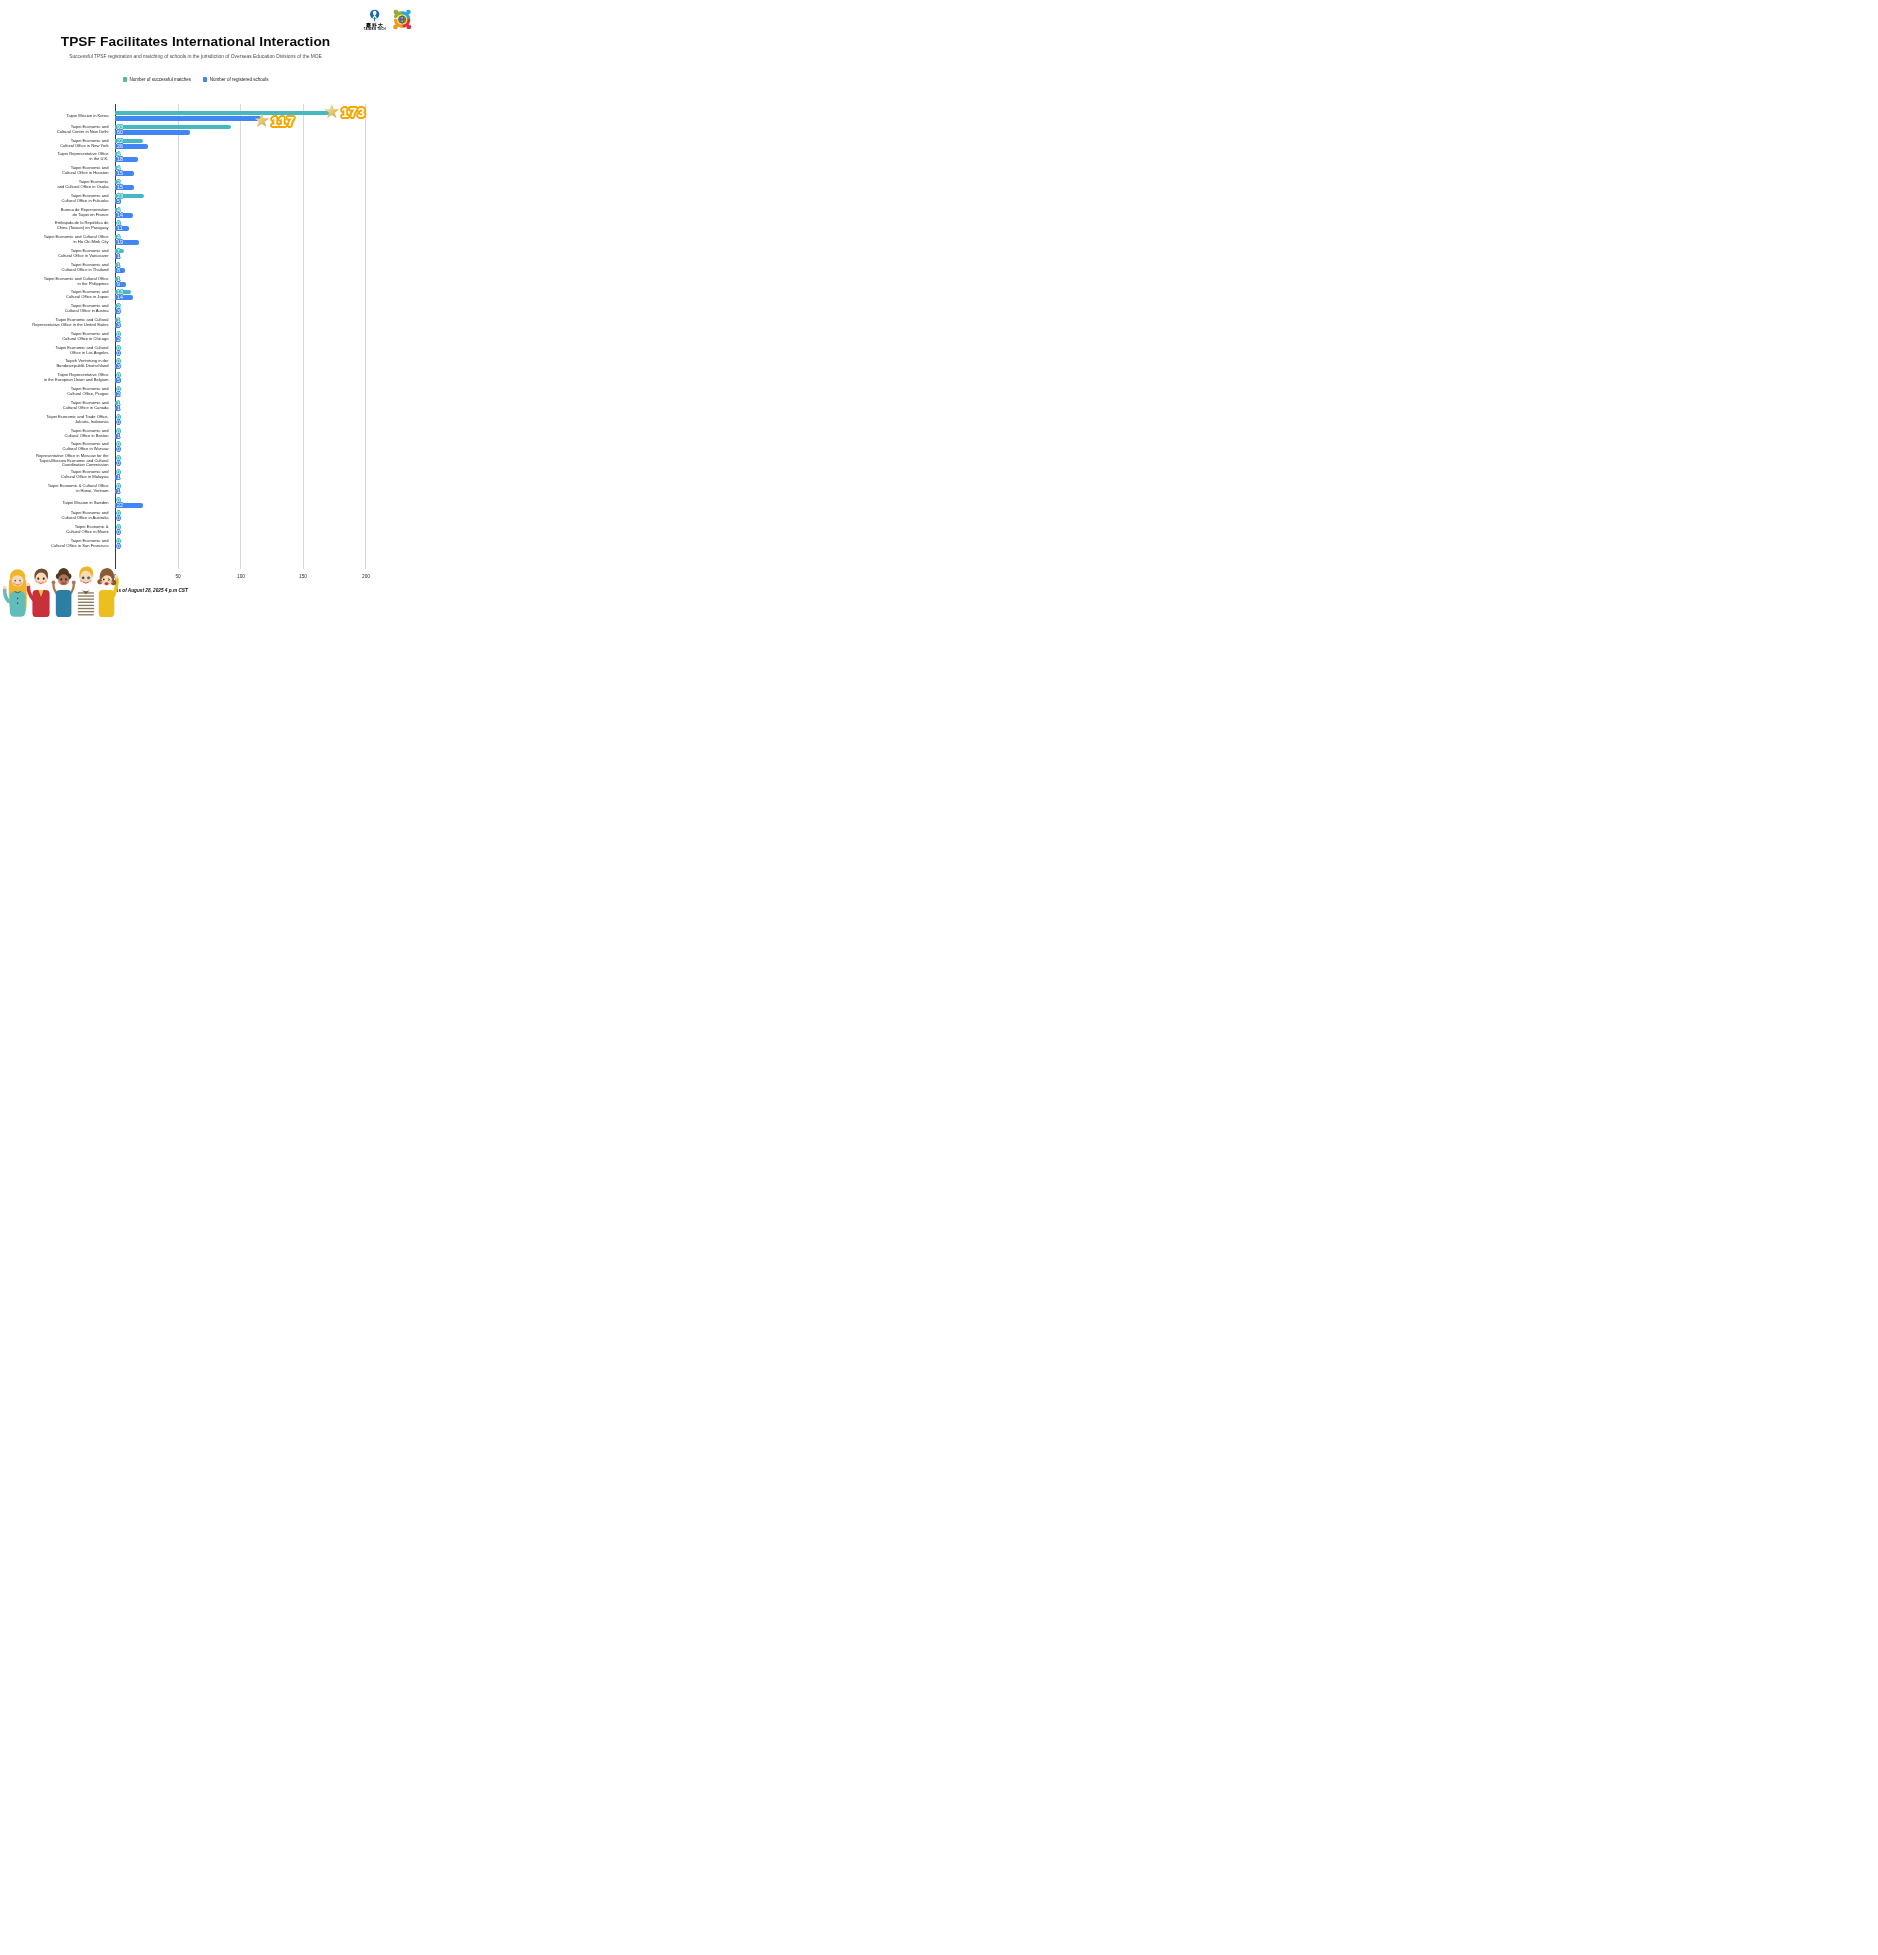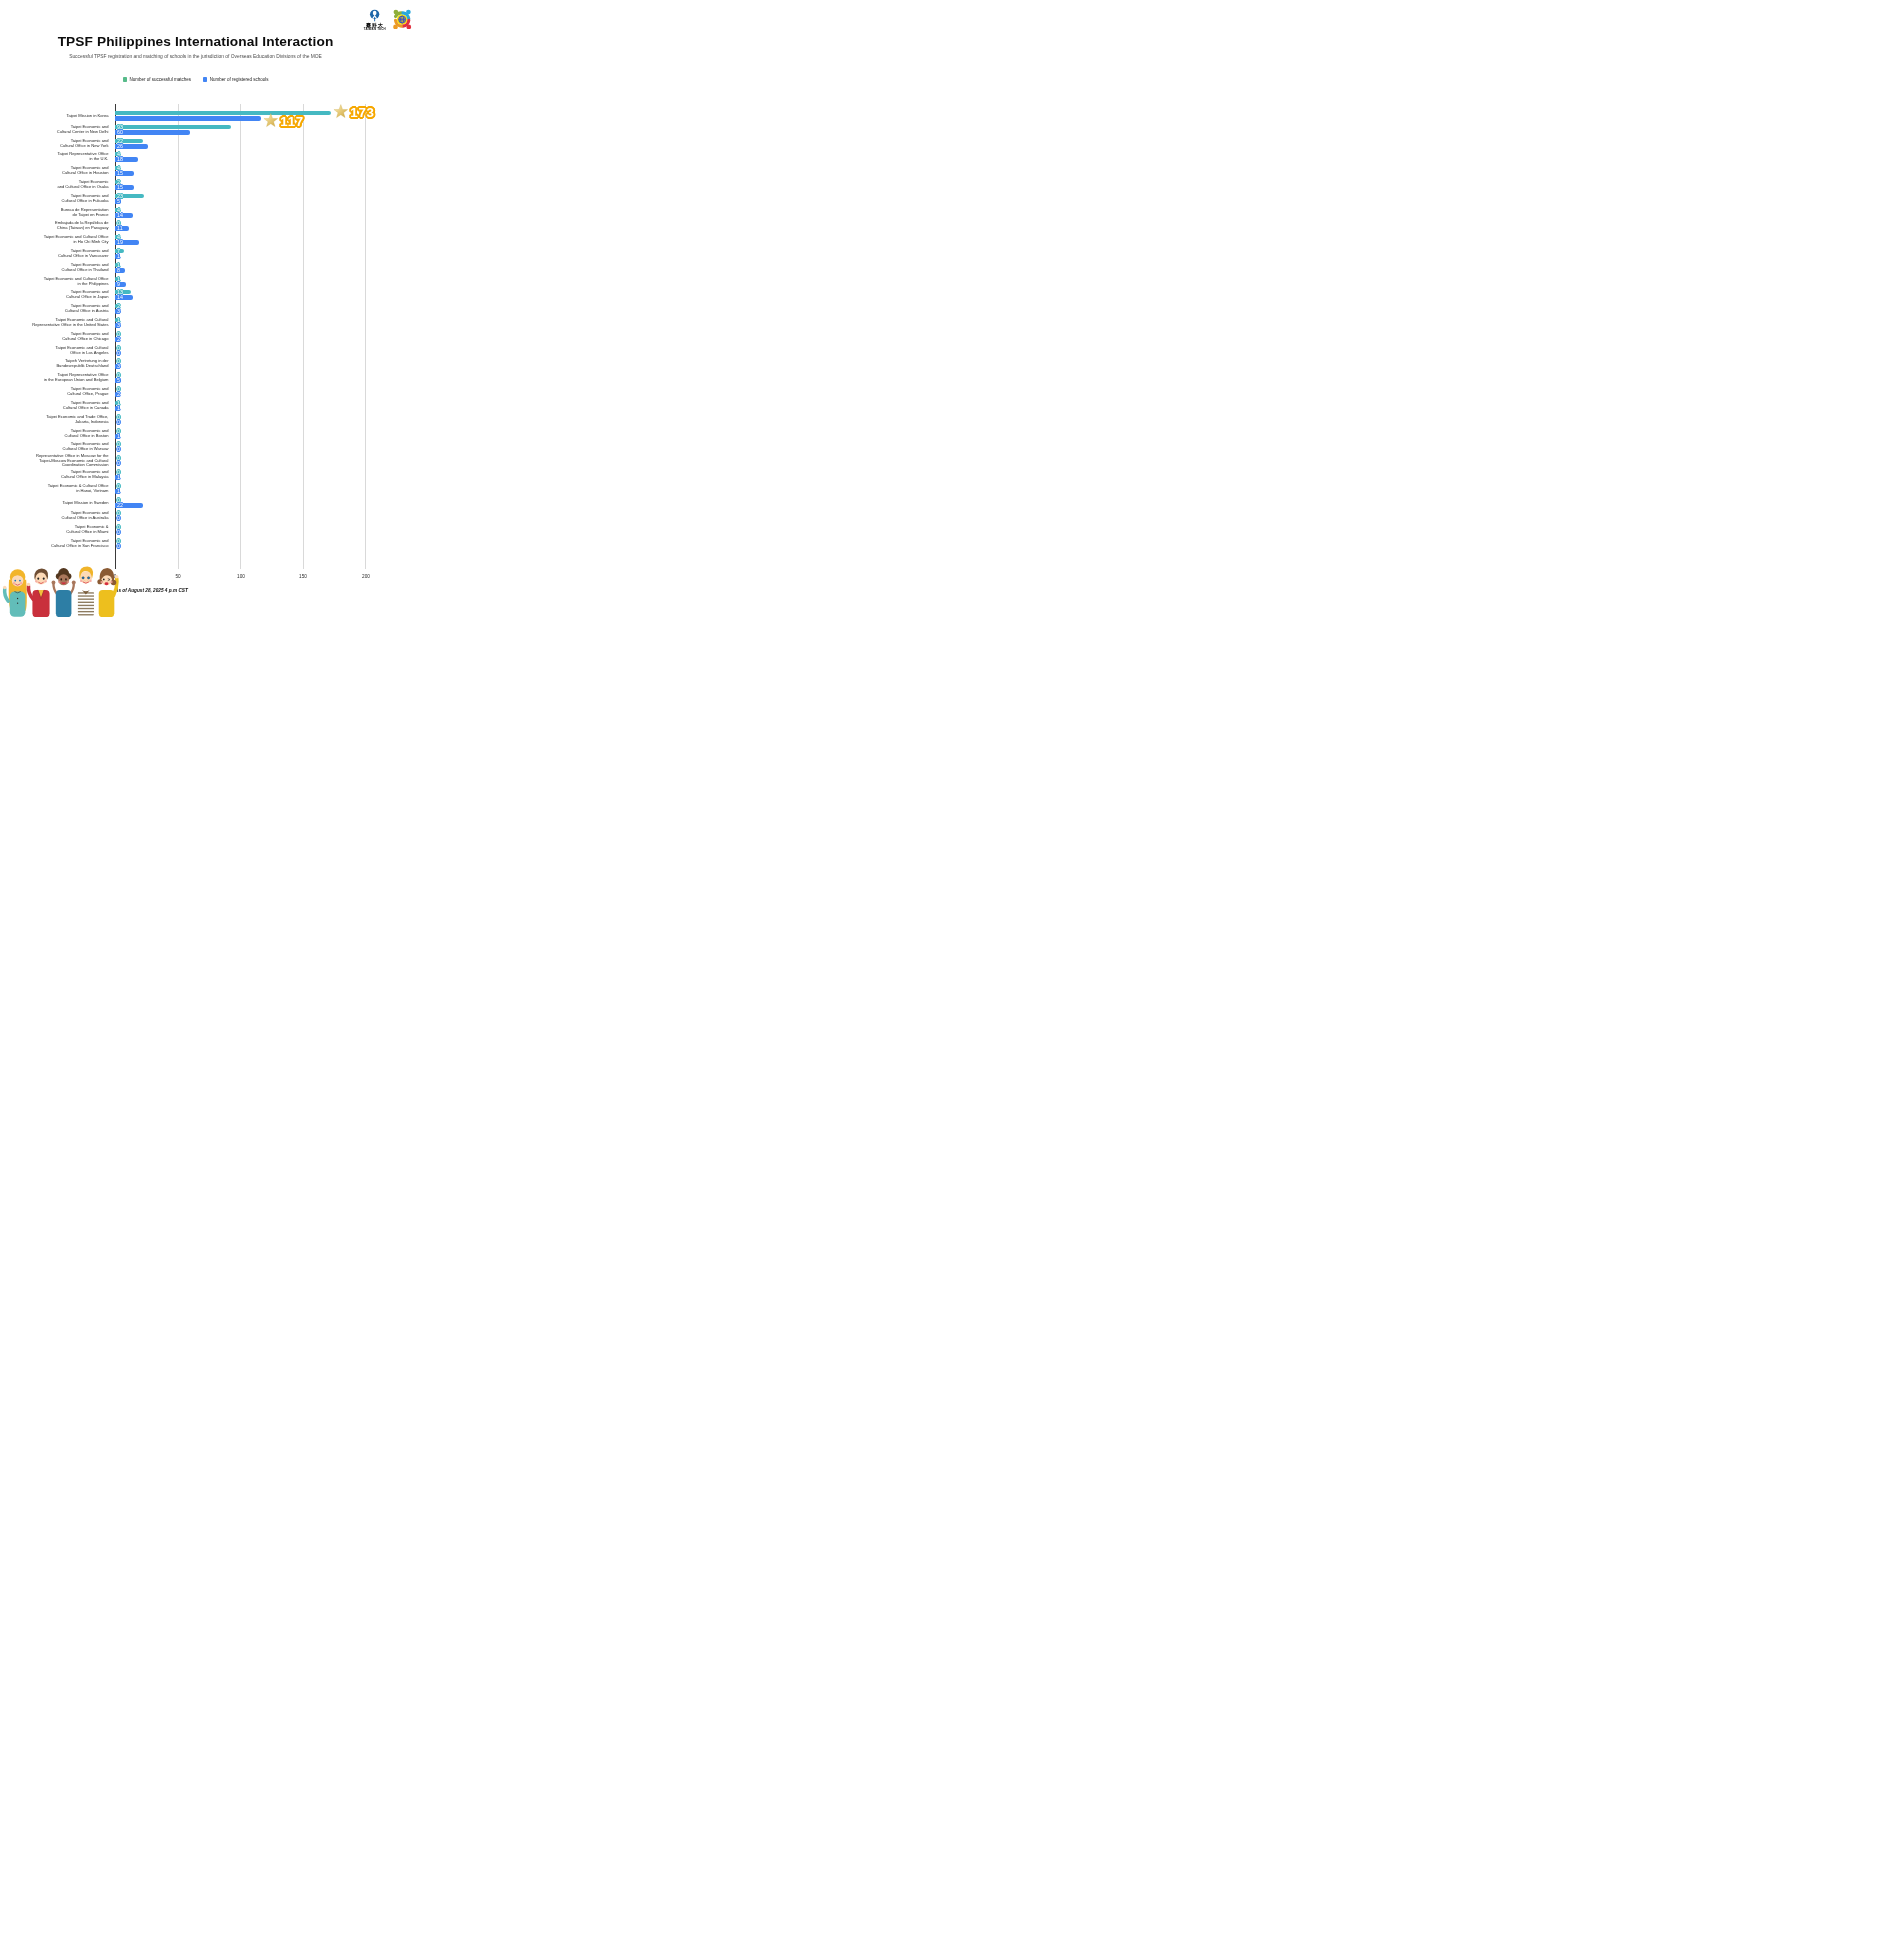--- a/index.html
+++ b/index.html
@@ -27,21 +27,21 @@
   .spine{width:0.8px;background:#3a3a3a;}
   .rows{position:absolute;left:0;top:109px;width:422px;height:442px;z-index:1;}
   .row{position:absolute;left:0;width:422px;height:14px;display:flex;}
   .cat-label{flex:none;width:112px;padding-right:3.5px;box-sizing:border-box;
     display:flex;align-items:center;justify-content:flex-end;text-align:right;
     font-size:4.1px;line-height:4.7px;color:#1f1f1f;white-space:pre-line;}
   .plot-cell{position:relative;flex:none;width:258px;height:14px;margin-left:3.1px;}
   .bar{position:absolute;left:0;border-radius:0 2px 2px 0;}
   .bar.small{border-radius:1.2px;}
   .val{position:absolute;left:2px;font-size:5.3px;line-height:5.5px;font-weight:400;color:#fff;z-index:2;}
-  .ann-layer{position:absolute;left:124px;top:104px;width:274px;height:465px;z-index:3;pointer-events:none;}
+  .ann-layer{position:absolute;left:115px;top:104px;width:274px;height:465px;z-index:3;pointer-events:none;}
   .ann{position:absolute;display:flex;align-items:center;gap:1.6px;height:15.6px;}
   .star-num{font-size:13.3px;font-weight:800;letter-spacing:0.8px;color:#fff;}
   .x-axis{position:absolute;top:574px;left:0;width:422px;height:7.8px;z-index:1;}
   .x-tick{position:absolute;transform:translateX(-50%);font-size:4.7px;color:#2a2a2a;}
   
   .footer-note{position:absolute;left:115px;top:588px;font-size:4.7px;font-weight:700;font-style:italic;color:#111;}
   .illustration{position:absolute;left:2.3px;bottom:0;z-index:4;}
 </style>
 </head>
 <body>
@@ -70,21 +70,21 @@
       <circle cx="43" cy="46" r="6" fill="#e12f3d"></circle>
       <circle cx="9" cy="46" r="6" fill="#eb9a26"></circle>
       <circle cx="26" cy="27" r="9" fill="#ffe800" stroke="#2b3fd1" stroke-width="2.2"></circle>
       <ellipse cx="26" cy="27" rx="4" ry="9" fill="none" stroke="#2b3fd1" stroke-width="2"></ellipse>
       <line x1="18" y1="23.5" x2="34" y2="23.5" stroke="#2b3fd1" stroke-width="2"></line>
       <line x1="17" y1="27" x2="35" y2="27" stroke="#2b3fd1" stroke-width="2"></line>
       <line x1="18" y1="30.5" x2="34" y2="30.5" stroke="#2b3fd1" stroke-width="2"></line>
     </svg>
   </div>
 
-  <div class="page-title">TPSF Philippines International Interaction</div>
+  <div class="page-title">TPSF Facilitates International Interaction</div>
   <div class="page-subtitle">Successful TPSF registration and matching of schools in the jurisdiction of Overseas Education Divisions of the MOE</div>
 
   <div class="legend">
       <div class="legend-item">
         <span class="legend-swatch" style="background: rgb(87, 187, 138);"></span>
         <span class="legend-label">Number of successful matches</span>
       </div>
       <div class="legend-item">
         <span class="legend-swatch" style="background: rgb(66, 133, 244);"></span>
         <span class="legend-label">Number of registered schools</span>

